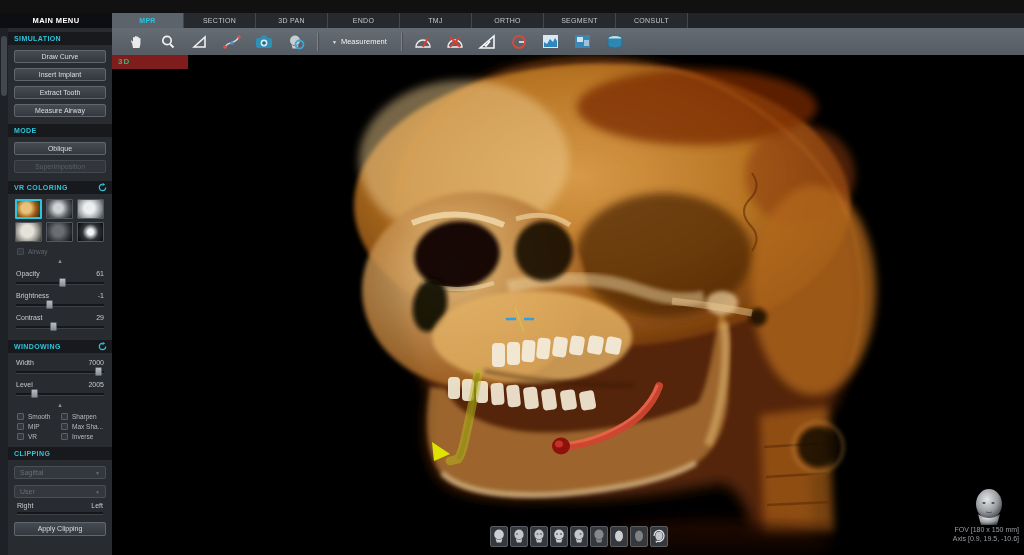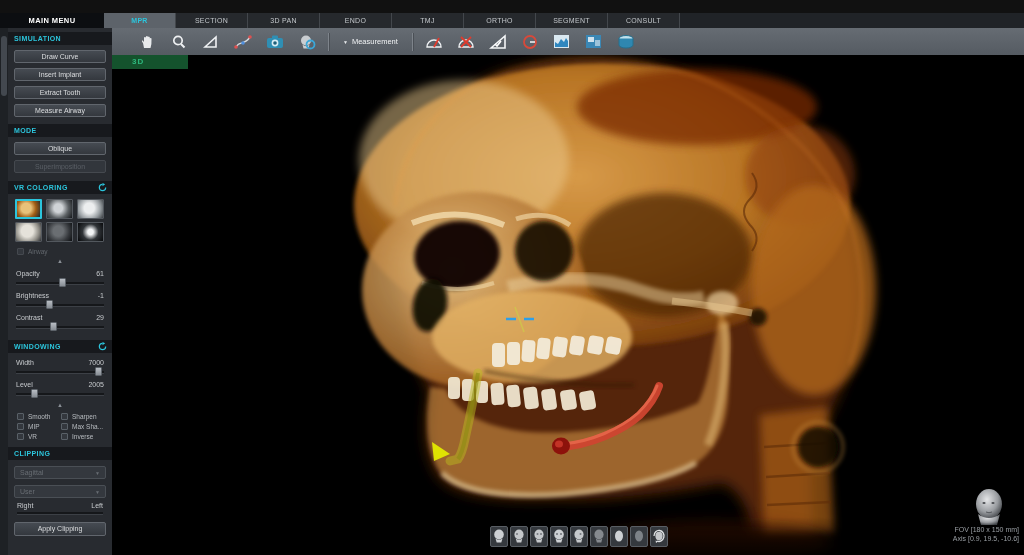--- a/index.html
+++ b/index.html
@@ -13,27 +13,27 @@
 
   
   #titlebar{position:absolute;left:0;top:0;width:1024px;height:13px;background:var(--titlebar);display:flex;align-items:center;}
   #app-icon{width:9px;height:9px;margin:0 4px 0 3px;background:#1fae3f;border-radius:2px;color:#fff;font-size:7px;font-weight:bold;line-height:9px;text-align:center;}
   #app-title{color:#eaf2fb;font-size:7.5px;}
   #win-controls{margin-left:auto;display:flex;height:13px;}
   .winbtn{width:24px;height:13px;color:#fff;font-size:8px;line-height:13px;text-align:center;}
 
   
   #tabrow{position:absolute;left:0;top:13px;width:1024px;height:15px;background:#1d2023;display:flex;}
-  #main-menu-bar{width:104px;height:15px;background:#0c0e11;color:#fff;font-size:7.5px;font-weight:bold;text-align:center;line-height:15px;letter-spacing:.4px;flex:none;}
+  #main-menu-bar{width:112px;height:15px;background:#0c0e11;color:#fff;font-size:7.5px;font-weight:bold;text-align:center;line-height:15px;letter-spacing:.4px;flex:none;}
   .tab{width:72px;height:15px;font-size:7px;letter-spacing:.3px;color:#c3c7cb;background:#26292d;border-right:1px solid #43474c;text-align:center;line-height:15px;flex:none;}
   .tab.active{background:var(--tb-gray);color:var(--accent);font-weight:bold;}
   #tab-filler{flex:1;background:#202327;}
 
   
-  #toolbar{position:absolute;left:112px;top:28px;width:912px;height:27px;background:linear-gradient(#666c73,#555b62);display:flex;align-items:center;gap:10px;padding-left:24px;}
+  #toolbar{position:absolute;left:112px;top:28px;width:912px;height:27px;background:linear-gradient(#666c73,#555b62);display:flex;align-items:center;gap:10px;padding-left:13px;}
   .tool{width:22px;height:20px;display:flex;align-items:center;justify-content:center;border-radius:2px;}
   .tdiv{width:1px;height:18px;background:#7e848b;box-shadow:1px 0 0 #4a4f55;}
   #measure-dd{display:flex;align-items:center;gap:4px;color:#f0f2f4;font-size:7.5px;padding:0 4px;}
   #measure-dd .chev{font-size:5px;color:#e7eaec;}
 
   
   #sidebar{position:absolute;left:0;top:28px;width:112px;height:527px;background:var(--panel);}
   #side-scroll{position:absolute;left:0;top:0;width:8px;height:527px;background:#1e2125;}
   #side-thumb{position:absolute;left:1px;top:8px;width:6px;height:60px;background:#43484f;border-radius:3px;}
   #side-content{position:absolute;left:8px;top:0;width:104px;height:527px;padding:2px 0 0 0;}
@@ -62,21 +62,21 @@
   .thumb{position:absolute;top:0;width:7px;height:9px;background:linear-gradient(#b8bdc3,#878d94);border:1px solid #5d636a;border-radius:1px;margin-left:-3px;}
   .cbgrid{display:grid;grid-template-columns:42px 50px;gap:3px 2px;margin:4px 0 0 9px;}
   .dropdown{display:flex;align-items:center;width:92px;height:13px;margin:6px auto 0;background:#34383e;border:1px solid #4a4f55;border-radius:2px;color:#686d73;font-size:7px;padding:0 5px;justify-content:space-between;}
   .dropdown .chev{font-size:5px;color:#686d73;}
   #rl-row{display:flex;justify-content:space-between;margin:4px 9px 0;font-size:7px;color:#c7cacd;height:10px;}
   #rl-track{height:2px;background:#15171a;box-shadow:0 1px 0 #3c4046;margin:0 9px;}
   #apply-btn{margin-top:8px;height:14px;line-height:12px;}
 
   
   #viewport{position:absolute;left:112px;top:55px;width:912px;height:500px;background:#000;}
-  #view-label{position:absolute;left:0;top:0;width:76px;height:14px;background:#14532d;color:#2db87d;font-size:8px;font-weight:bold;line-height:14px;padding-left:20px;letter-spacing:1px;z-index:5;}
+  #view-label{position:absolute;left:0;top:0;width:76px;height:14px;background:#7f1d1d;color:#2db87d;font-size:8px;font-weight:bold;line-height:14px;padding-left:6px;letter-spacing:1px;z-index:5;}
   #skull-svg{position:absolute;inset:0;}
   #view-buttons{position:absolute;left:378px;top:471px;display:flex;gap:2px;z-index:6;}
   .vbtn{width:18px;height:21px;background:#35393e;border:1px solid #595e64;border-radius:2px;display:flex;align-items:center;justify-content:center;}
   #orient-head{position:absolute;left:856px;top:432px;z-index:6;}
   #fov-box{position:absolute;right:5px;top:470px;text-align:right;color:#9a9fa4;font-size:7px;line-height:9px;z-index:6;}
 </style>
 </head>
 <body>
 
 <div id="root">

